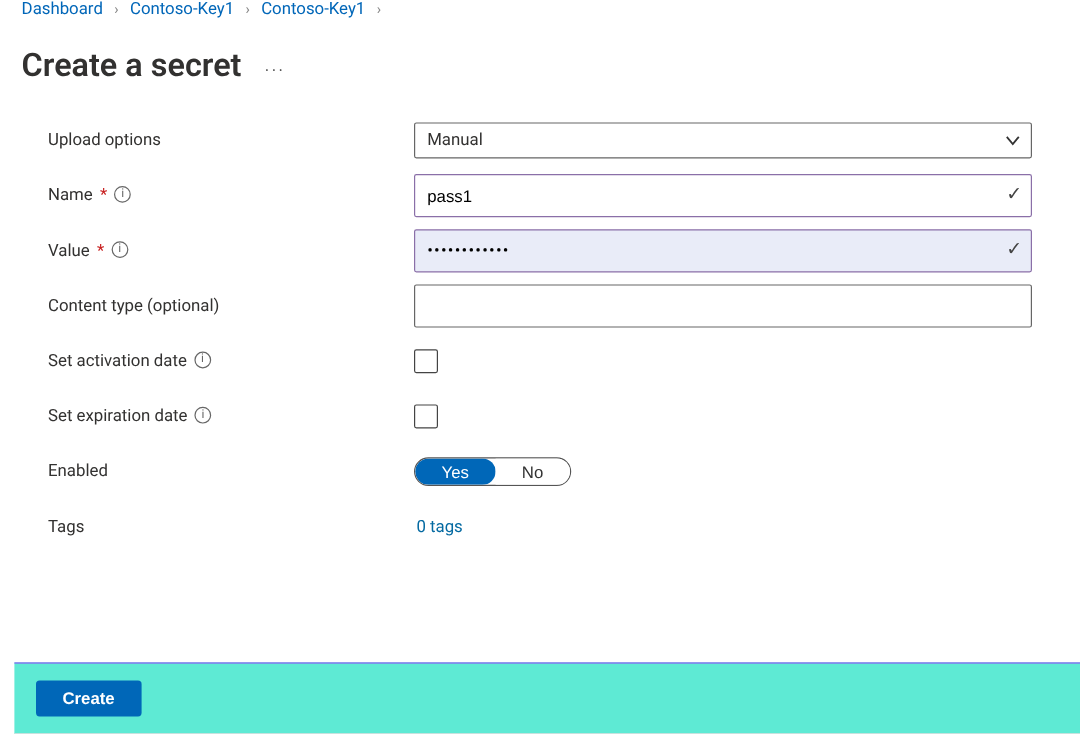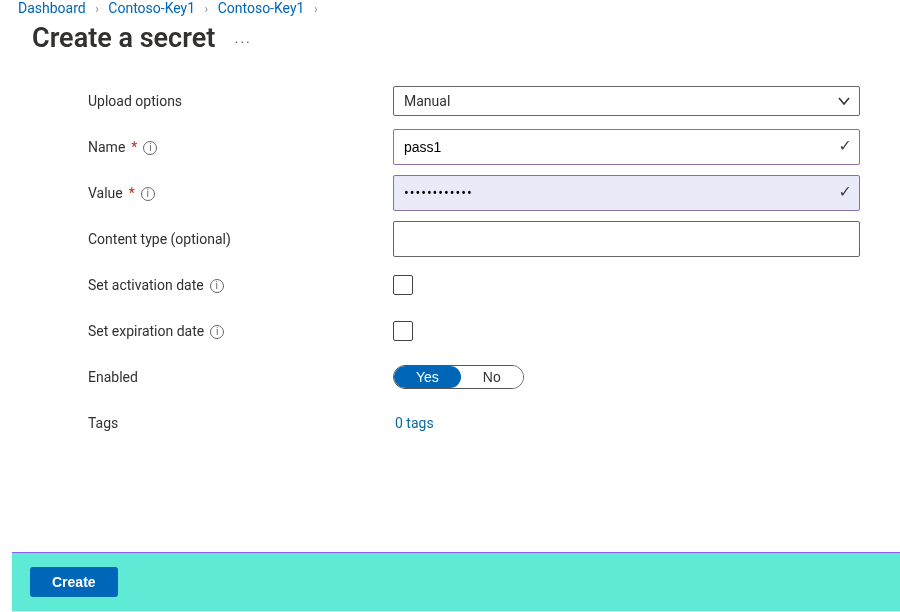--- a/index.html
+++ b/index.html
@@ -12,28 +12,28 @@
     background: #ffffff;
   }
   .page { width: 900px; height: 612px; position: relative; }
 
   
   .breadcrumb { padding: 0 18px 2px; font-size: 14px; }
   .breadcrumb a { color: #0066b8; text-decoration: none; cursor: pointer; }
   .breadcrumb .sep { color: #888; margin: 0 6px; font-size: 12px; display:inline-block; }
 
   
-  .titlebar { padding: 4px 32px 24px; }
+  .titlebar { padding: 4px 18px 24px; margin-top: 16px; }
   .titlebar h1 { margin: 0; font-weight: 600; font-size: 27px; display: inline-block; }
   .more { display:inline-block; margin-left: 16px; color:#555; letter-spacing:2px; vertical-align: middle; cursor:pointer; }
 
   
   .form { padding: 0 40px; }
   .row { display:flex; align-items:center; min-height:46px; }
-  .label-col { width: 305px; display:flex; align-items:flex-end; gap:6px;margin-left:48px; }
+  .label-col { width: 305px; display:flex; align-items:flex-start; gap:6px; }
   .req { color:#c82121; }
   .info-ic {
     width:14px; height:14px; border:1px solid #666; border-radius:50%;
     display:inline-flex; align-items:center; justify-content:center;
     font-size:10px; color:#666; line-height:1; cursor:default;
   }
   .field-col { flex:1; display:flex; }
 
   
   .selectbox {

